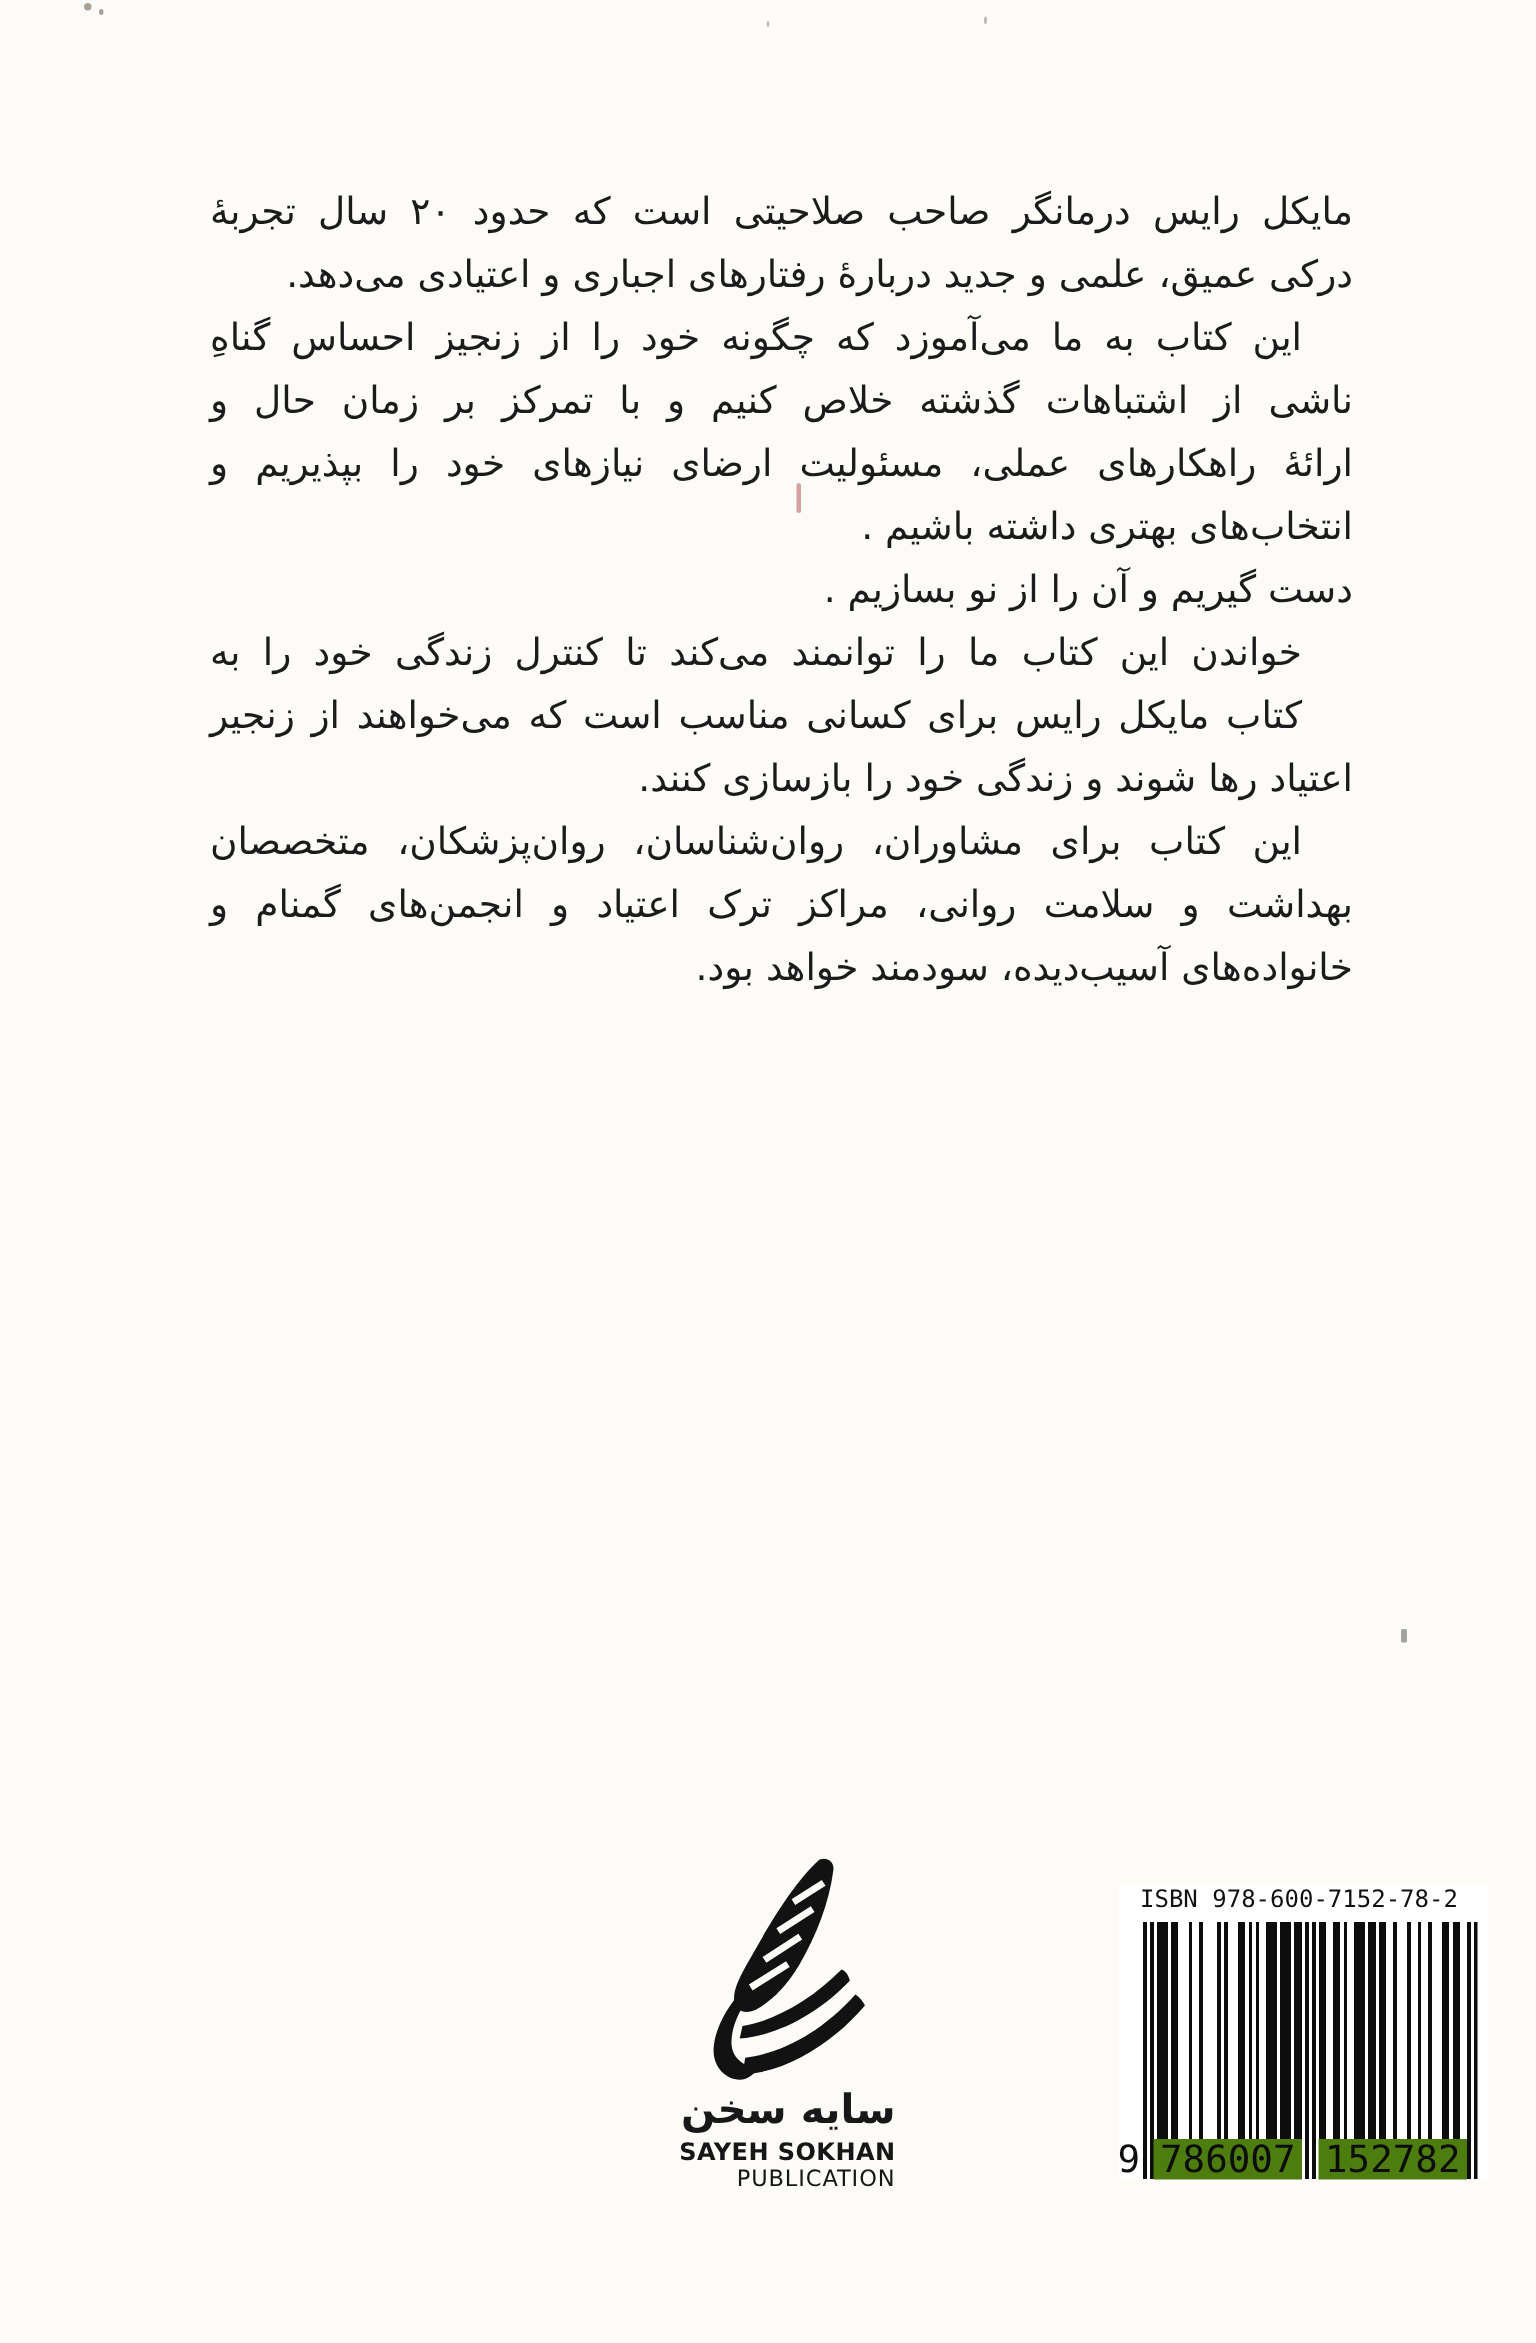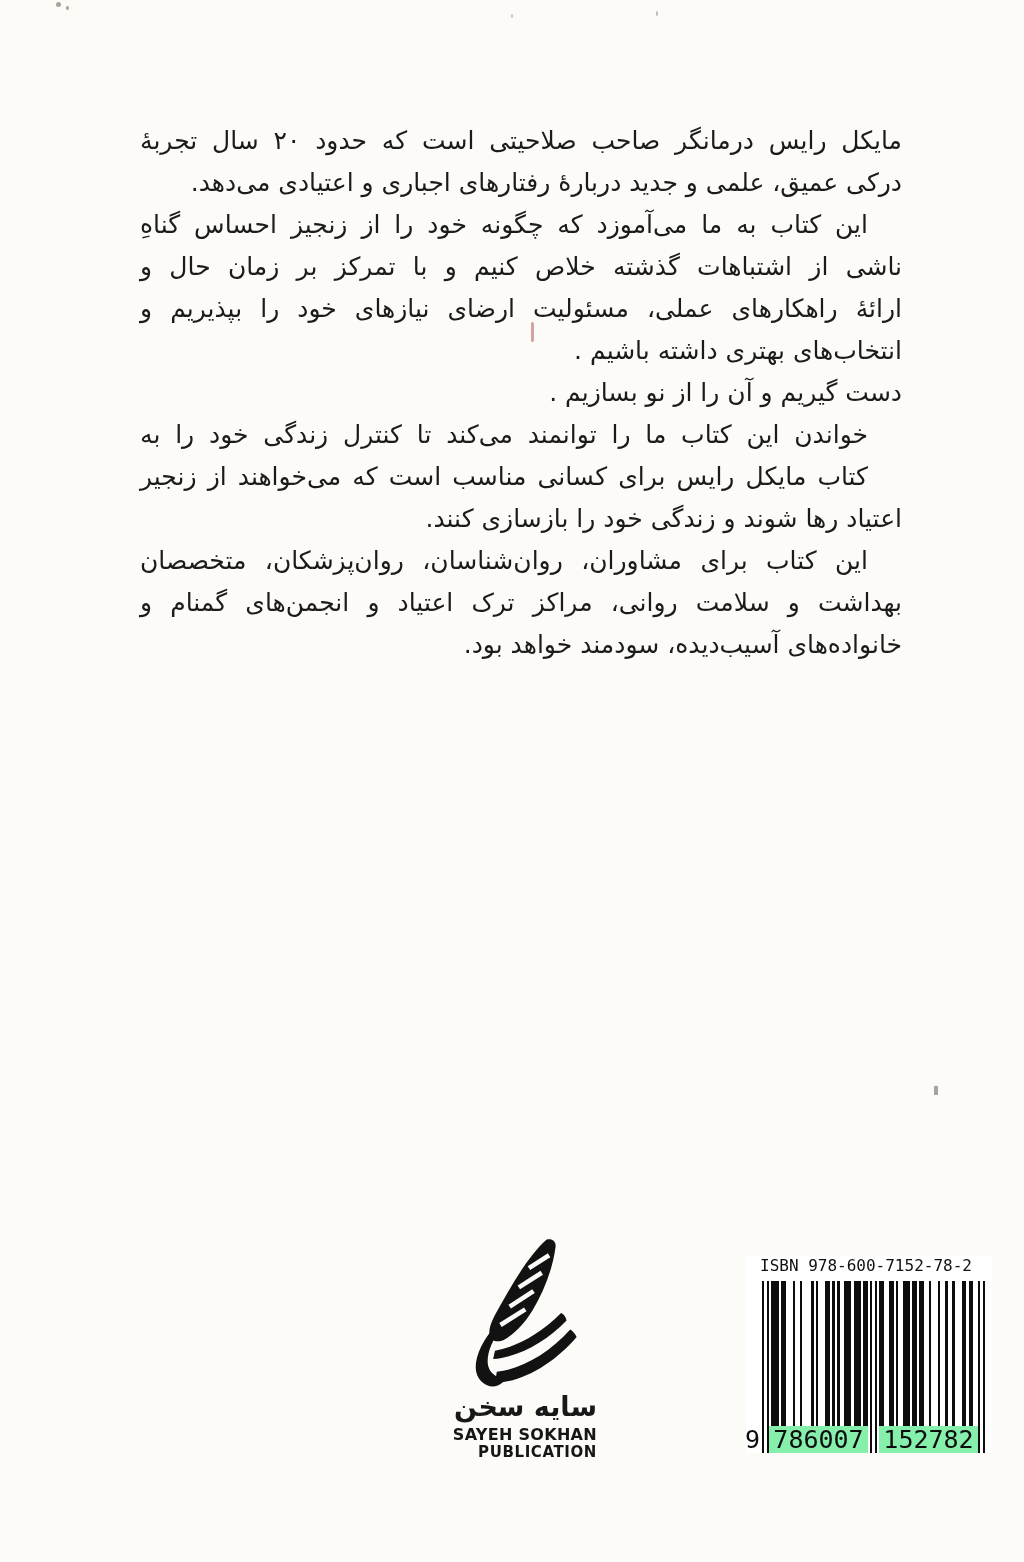--- a/index.html
+++ b/index.html
@@ -38,21 +38,21 @@
   .logo-svg{display:block;margin:0 auto;}
   .name-fa{
     direction:rtl;font-size:27px;font-weight:bold;color:#181818;
     margin-top:0px;line-height:30px;
   }
   .name-en{
     font-size:16px;font-weight:bold;letter-spacing:0.3px;color:#161616;
     margin-top:4px;line-height:17px;
   }
   .type-en{
-    font-size:15px;font-weight:bold;letter-spacing:0.6px;color:#161616;
+    font-size:15px;font-weight:normal;letter-spacing:0.6px;color:#161616;
     line-height:17px;margin-top:1px;
   }
 
   
   .barcode{
     position:absolute;left:746px;top:1256px;width:246px;
     background:#fff;
   }
   .isbn-label{
     margin-left:14px;width:228px;
@@ -63,21 +63,21 @@
   }
   .bars-wrap{
     position:relative;margin-left:16px;margin-top:5px;
     width:223px;height:172px;
   }
   .bars-wrap svg{width:100%;height:100%;display:block;}
   .digit-group{
     position:absolute;bottom:0;height:27px;line-height:28px;
     font-family:"DejaVu Sans Mono",monospace;
     font-size:25px;color:#0d0d0d;
-    background:#86efac;text-align:center;
+    background:#4d7c0f;text-align:center;
   }
   .dg-lead{left:-18px;width:17px;background:transparent;}
   .dg-left{left:7px;width:99px;}
   .dg-right{left:117px;width:99px;}
 
   
   .speck{position:absolute;border-radius:50%;}
   .sp1{left:56px;top:2px;width:5px;height:5px;background:#8a7a6e;opacity:.7;}
   .sp2{left:66px;top:6px;width:3px;height:4px;background:#6f6257;opacity:.6;}
   .sp3{left:511px;top:14px;width:2px;height:4px;background:#9a9a9a;opacity:.6;}

